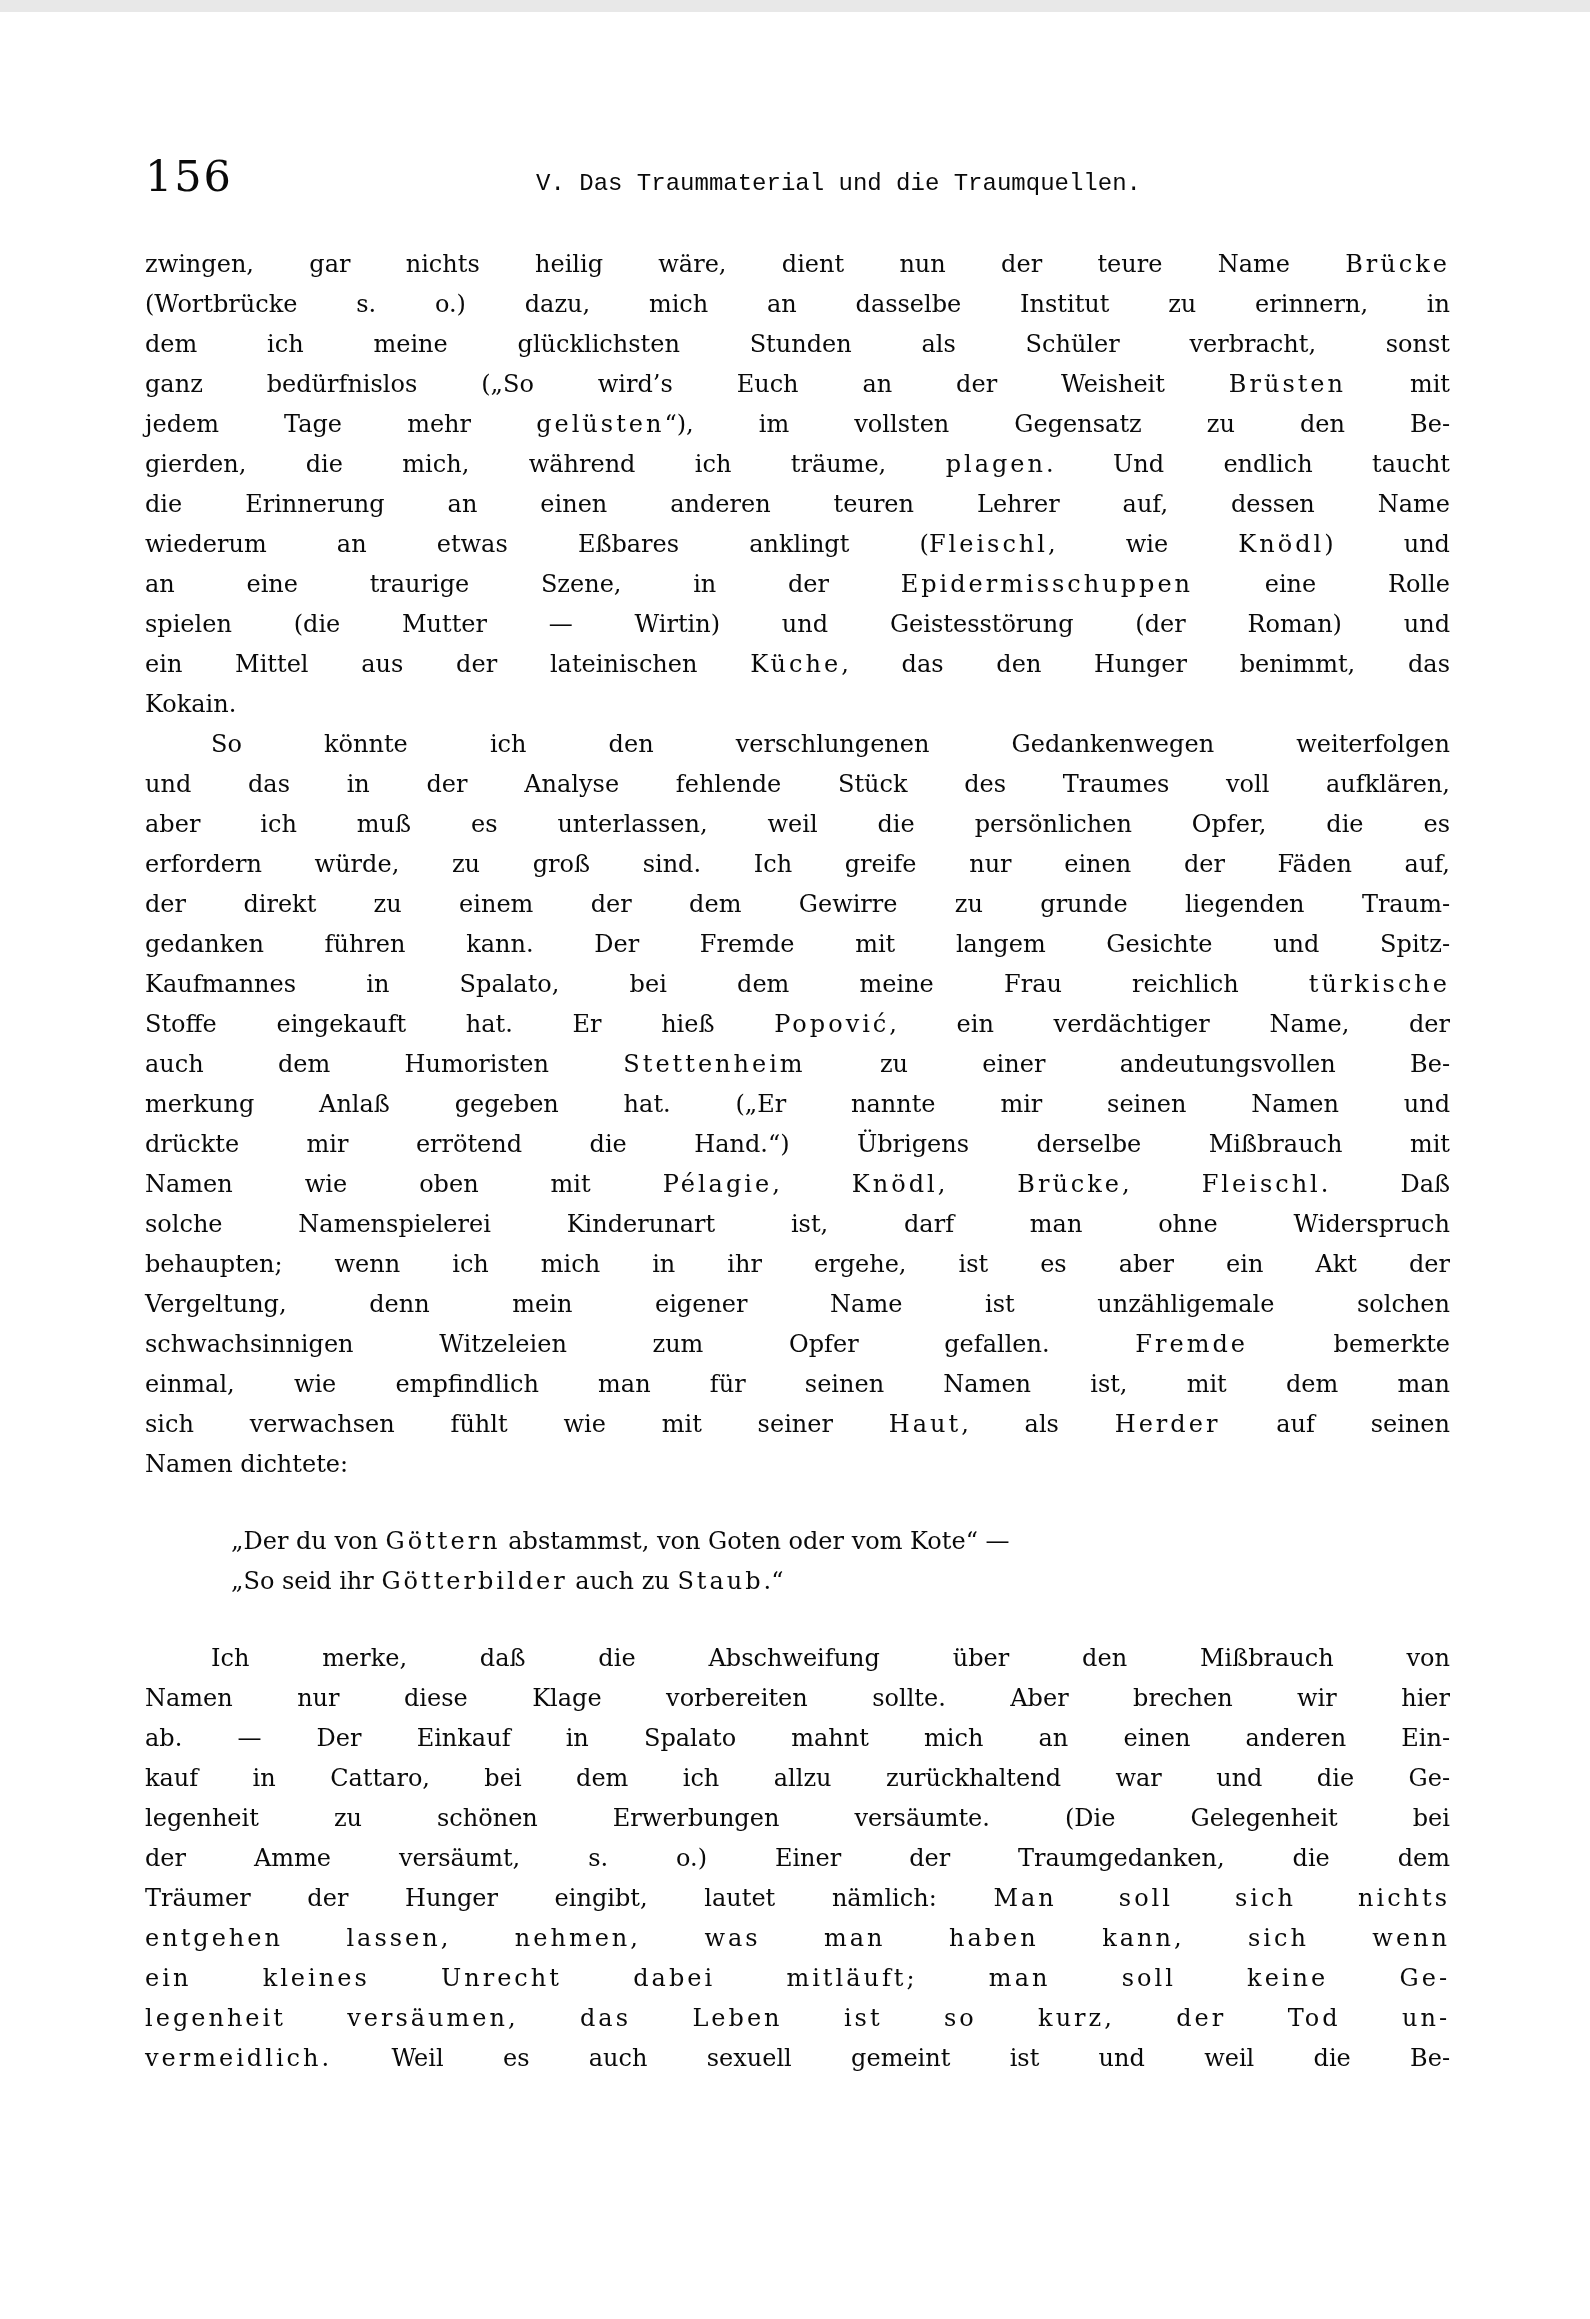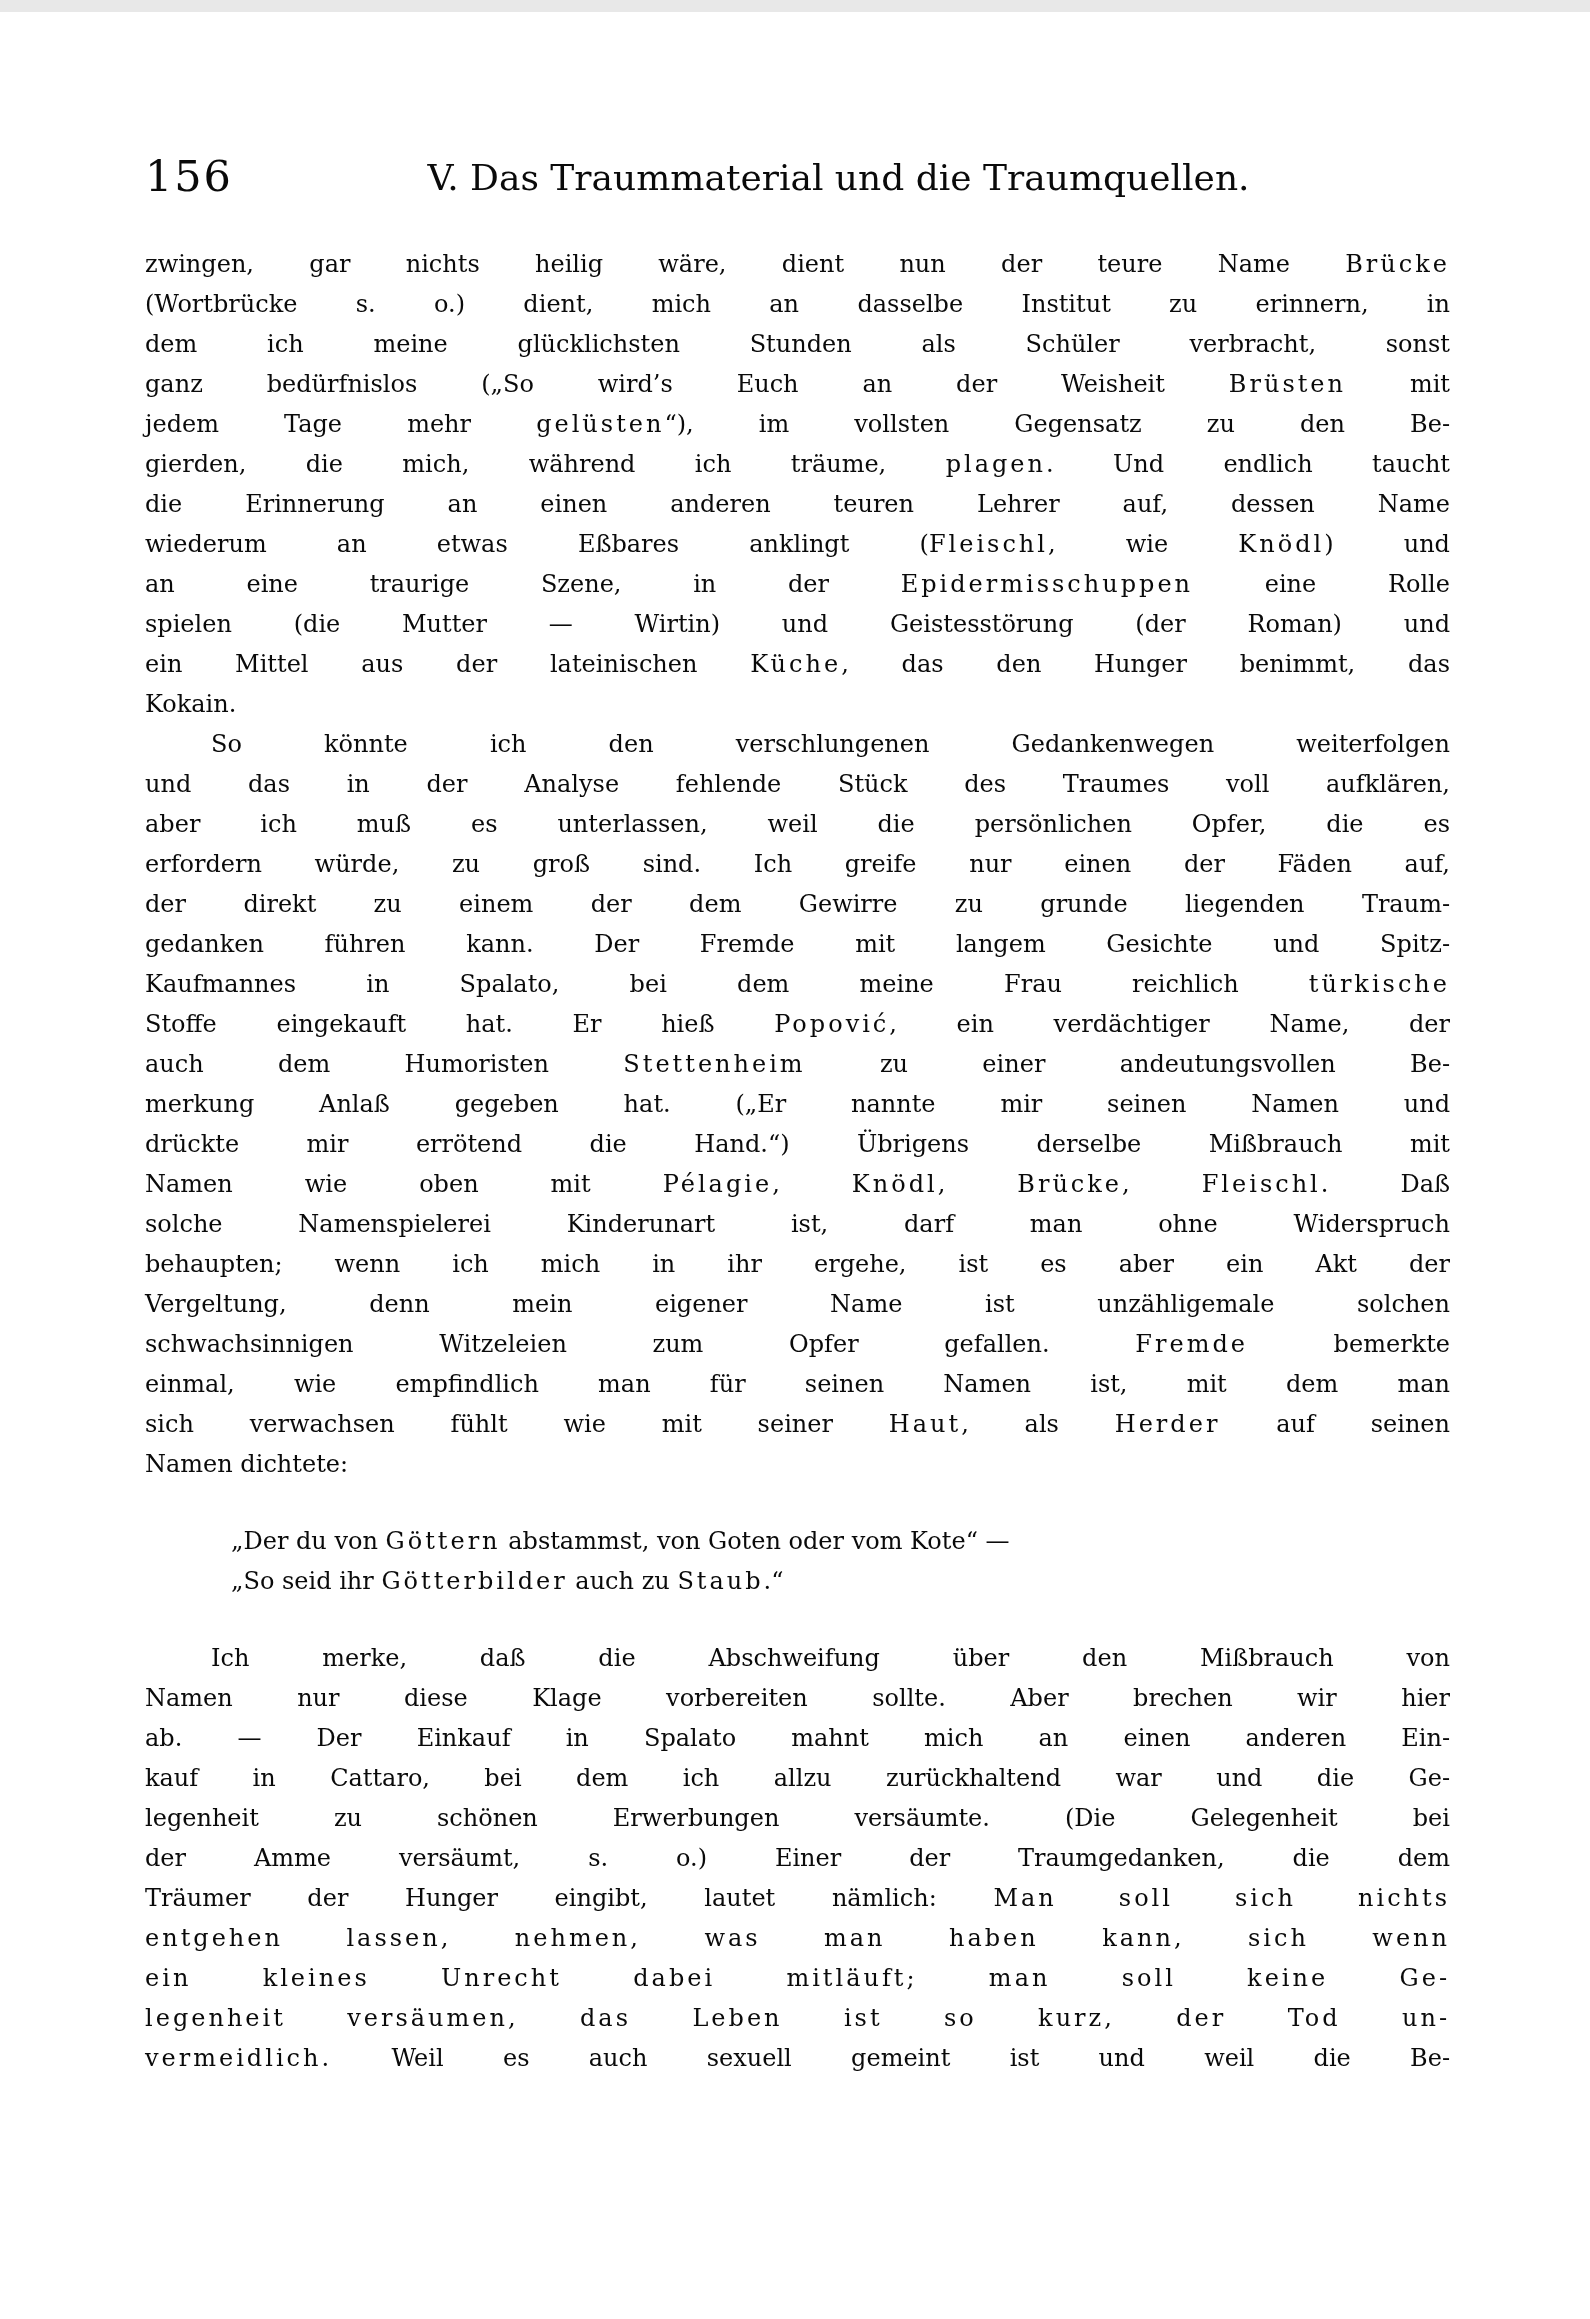--- a/index.html
+++ b/index.html
@@ -32,22 +32,23 @@
     line-height: 1;
     letter-spacing: 1.9px;
   }
   .running-title {
     position: absolute;
     left: 0;
     right: 0;
     bottom: 1.9px;
     text-align: center;
     padding-left: 82px;
-    font-size: 36px;
+    font-size: 24px;
     line-height: 1;
+    font-family: Liberation Mono, monospace;
   }
   .body-text {
     position: absolute;
     left: 145px;
     top: 232px;
     width: 1305px;
     font-size: 24px;
     line-height: 40px;
   }
   .line {
@@ -78,21 +79,21 @@
 </head>
 <body>
 
 <div class="page">
   <div class="running-header">
     <span class="page-number">156</span>
     <div class="running-title">V. Das Traummaterial und die Traumquellen.</div>
   </div>
   <div class="body-text">
       <div class="line"><span>zwingen, gar nichts heilig wäre, dient nun der teure Name </span><span class="sp">Brücke</span></div>
-      <div class="line"><span>(Wortbrücke s. o.) dient, mich an dasselbe Institut zu erinnern, in</span></div>
+      <div class="line"><span>(Wortbrücke s. o.) dazu, mich an dasselbe Institut zu erinnern, in</span></div>
       <div class="line"><span>dem ich meine glücklichsten Stunden als Schüler verbracht, sonst</span></div>
       <div class="line"><span>ganz bedürfnislos („So wird’s Euch an der Weisheit </span><span class="sp">Brüsten</span><span> mit</span></div>
       <div class="line"><span>jedem Tage mehr </span><span class="sp">gelüsten</span><span>“), im vollsten Gegensatz zu den Be-</span></div>
       <div class="line"><span>gierden, die mich, während ich träume, </span><span class="sp">plagen</span><span>. Und endlich taucht</span></div>
       <div class="line"><span>die Erinnerung an einen anderen teuren Lehrer auf, dessen Name</span></div>
       <div class="line"><span>wiederum an etwas Eßbares anklingt (</span><span class="sp">Fleischl</span><span>, wie </span><span class="sp">Knödl</span><span>) und</span></div>
       <div class="line"><span>an eine traurige Szene, in der </span><span class="sp">Epidermisschuppen</span><span> eine Rolle</span></div>
       <div class="line"><span>spielen (die Mutter — Wirtin) und Geistesstörung (der Roman) und</span></div>
       <div class="line"><span>ein Mittel aus der lateinischen </span><span class="sp">Küche</span><span>, das den Hunger benimmt, das</span></div>
       <div class="line nj"><span>Kokain.</span></div>

